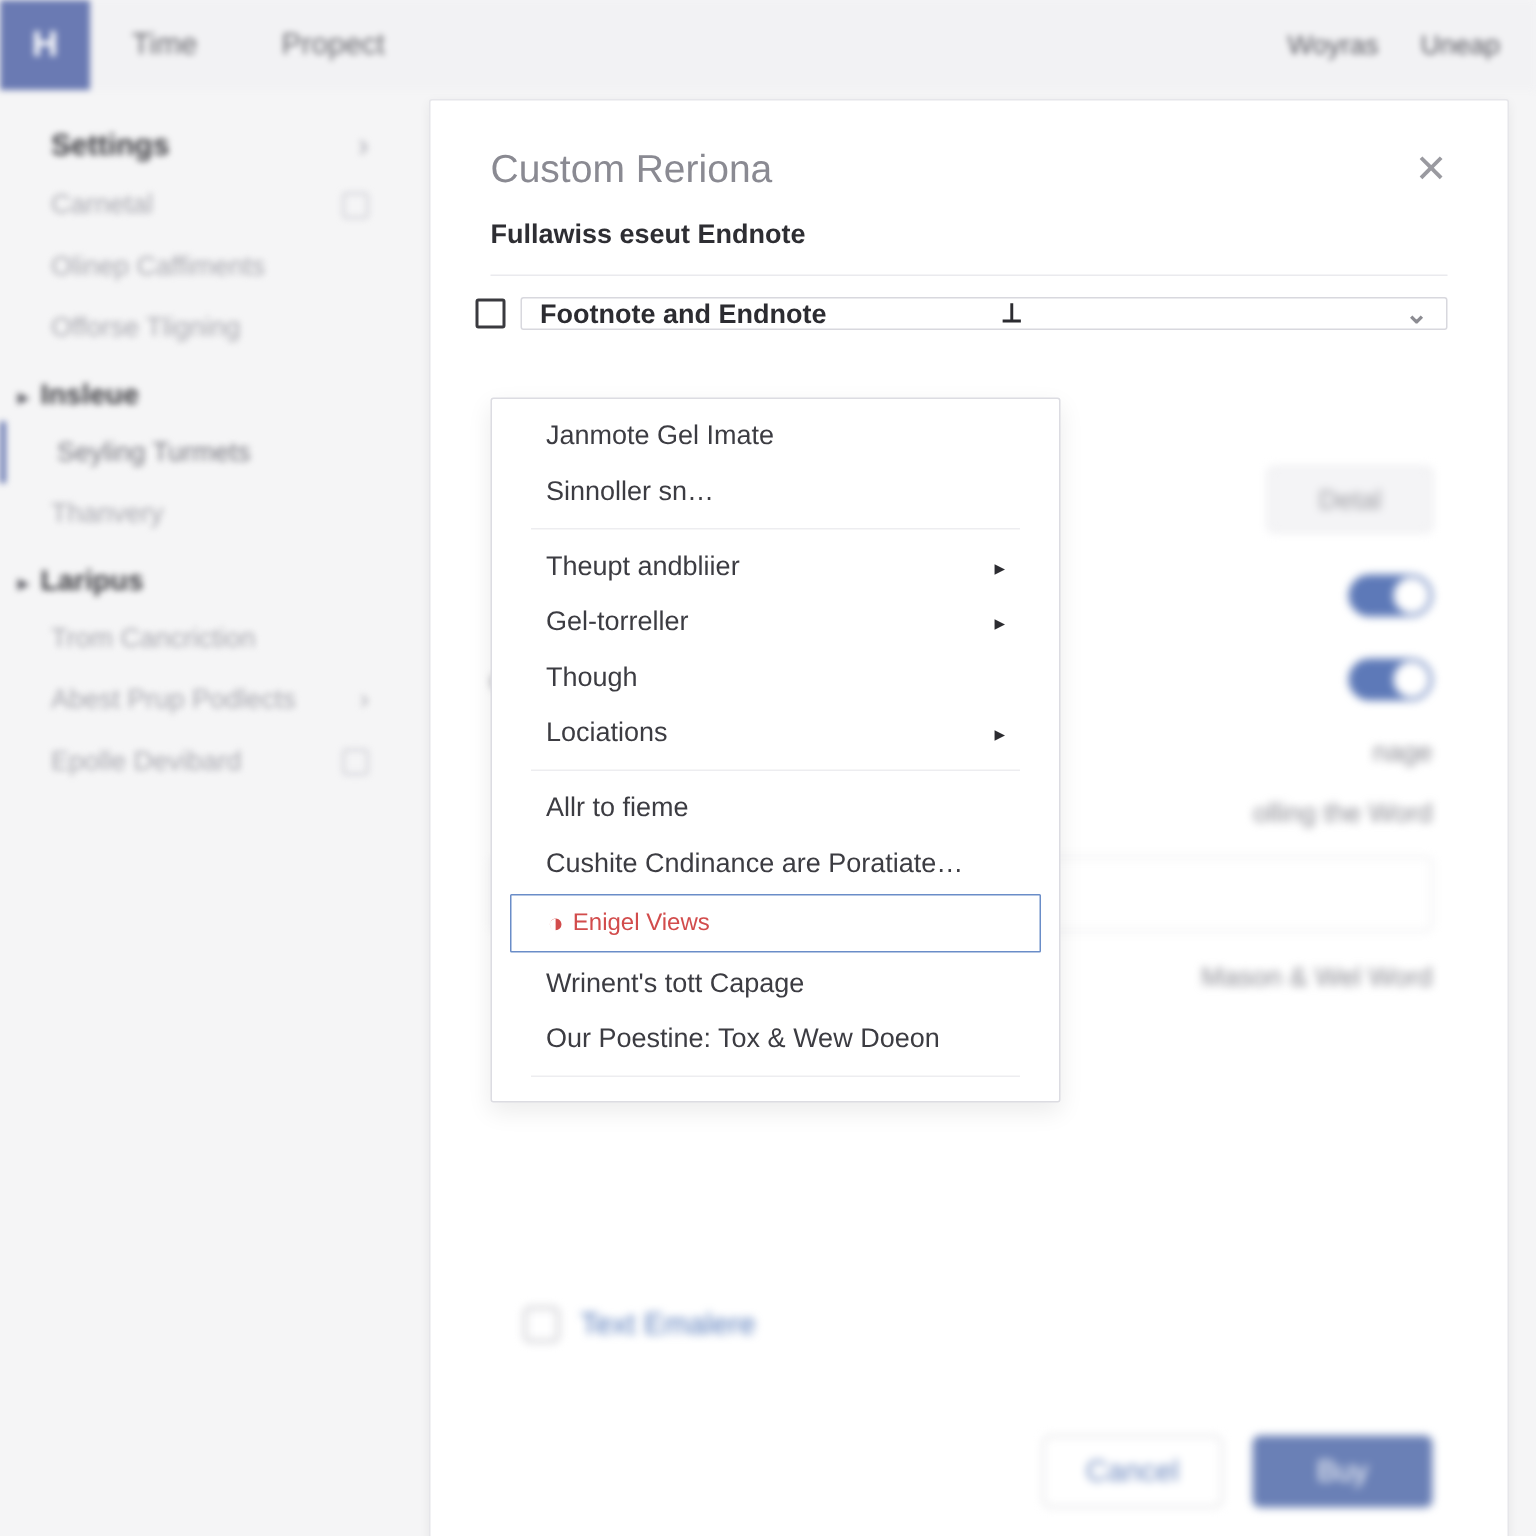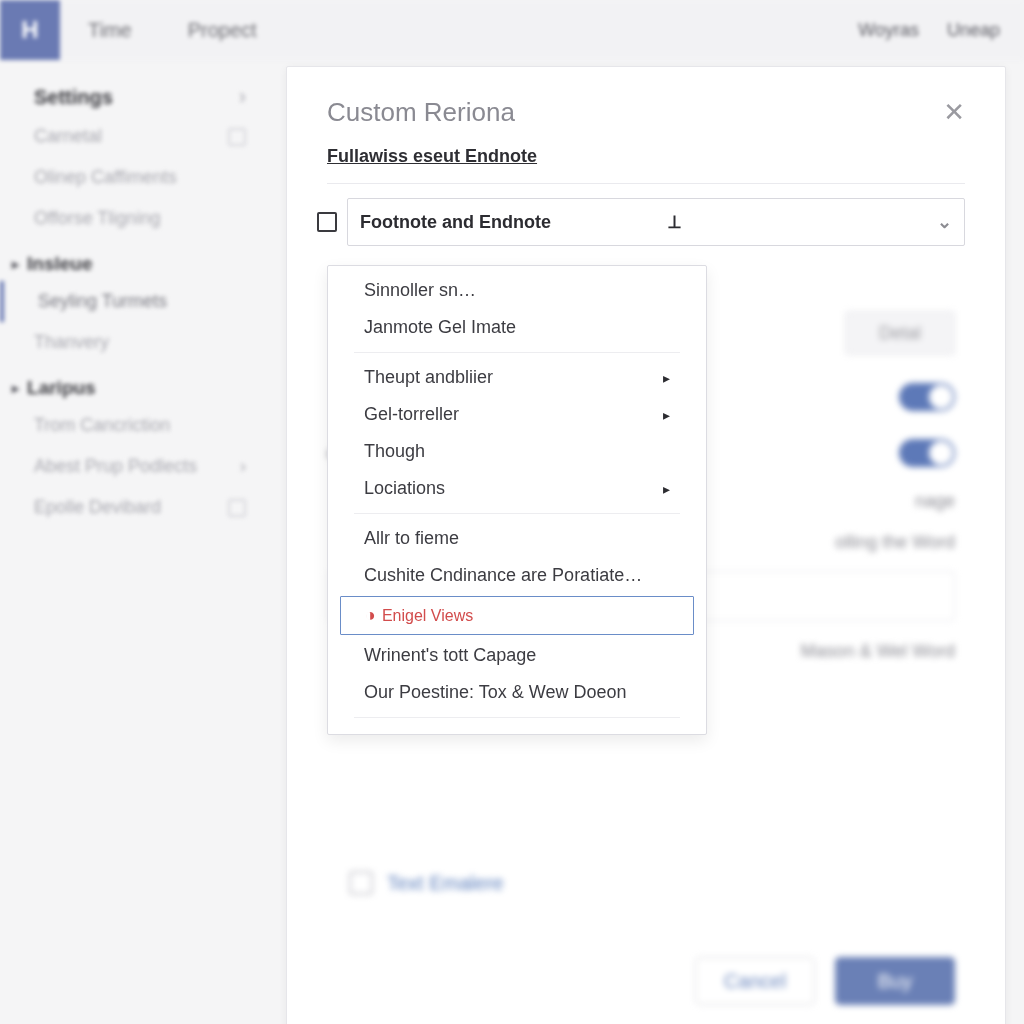--- a/index.html
+++ b/index.html
@@ -24,26 +24,26 @@
   .sub-item.active { color: #7a7a82; }
   .left-mark { border-left: 4px solid #6a7ab3; }
 
   .content { flex: 1; position: relative; }
 
   
   .modal { position: absolute; left: 6px; top: 6px; width: 720px; height: 980px; background: #fff; border: 1px solid #e6e6ea; border-radius: 2px; box-shadow: 0 2px 8px rgba(0,0,0,0.06); }
   .modal-head { display: flex; align-items: center; justify-content: space-between; padding: 30px 40px 14px 40px; }
   .modal-title { color: #8a8a92; font-size: 26px; }
   .close-x { color: #9a9aa0; font-size: 26px; cursor: pointer; }
-  .modal-sub { padding: 4px 40px 12px 40px; color: #2e2e33; font-size: 18px; font-weight: 600; text-decoration: underline; }
+  .modal-sub { padding: 4px 40px 12px 40px; color: #2e2e33; font-size: 18px; font-weight: 600; }
   .thin-line { height: 1px; background: #eaeaee; margin: 4px 40px; }
 
   .select-row { display: flex; align-items: center; gap: 10px; padding: 10px 40px 0 30px; }
   .sel-icon { width: 20px; height: 20px; border: 2px solid #3a3a3f; border-radius: 2px; }
-  .select-box { flex: 1; height: 48px; border: 1px solid #d8d8de; border-radius: 2px; display: flex; align-items: center; padding: 0 12px; position: relative; font-size: 18px; color: #2c2c31; font-weight: 600; }
+  .select-box { flex: 1; height: 22px; border: 1px solid #d8d8de; border-radius: 2px; display: flex; align-items: center; padding: 0 12px; position: relative; font-size: 18px; color: #2c2c31; font-weight: 600; }
   .sel-arrow { margin-left: auto; color: #8c8c92; font-size: 18px; }
   .sel-mid-icon { position: absolute; left: 53%; top: 50%; transform: translate(-50%,-50%); color: #2c2c31; font-size: 18px; }
 
   
   .dropdown { position: absolute; left: 40px; top: 198px; width: 380px; background: #fff; border: 1px solid #dcdce2; border-radius: 2px; box-shadow: 0 6px 16px rgba(0,0,0,0.08); z-index: 10; padding: 6px 0 10px 0; }
   .dd-item { padding: 8px 36px; font-size: 18px; color: #3c3c42; cursor: pointer; display: flex; justify-content: space-between; align-items: center; }
   .dd-item .sub-arrow { color: #2c2c31; font-size: 14px; }
   .dd-sep { height: 1px; background: #ededf0; margin: 6px 26px; }
   .dd-highlight { border: 1px solid #6a8dc8; margin: 2px 12px; border-radius: 1px; color: #d24c4c; display: flex; align-items: center; gap: 6px; padding: 8px 24px; }
   .dd-highlight .hlicon { color: #d24c4c; font-size: 18px; }
@@ -149,22 +149,22 @@
           <span>er falling</span>
           <div class="toggle"></div>
         </div>
         <div class="bg-label" style="text-align:right;">nage</div>
         <div class="bg-label" style="text-align:right;">olling the Word</div>
         <div class="bg-bigrow"></div>
         <div class="bg-label" style="text-align:right;">Mason &amp; Wel Word</div>
       </div>
 
       <div class="dropdown">
+        <div class="dd-item">Janmote Gel Imate</div>
         <div class="dd-item">Sinnoller sn…</div>
-        <div class="dd-item">Janmote Gel Imate</div>
         <div class="dd-sep"></div>
         <div class="dd-item">
           <span>Theupt andbliier</span>
           <span class="sub-arrow">▸</span>
         </div>
         <div class="dd-item">
           <span>Gel-torreller</span>
           <span class="sub-arrow">▸</span>
         </div>
         <div class="dd-item">Though</div>

